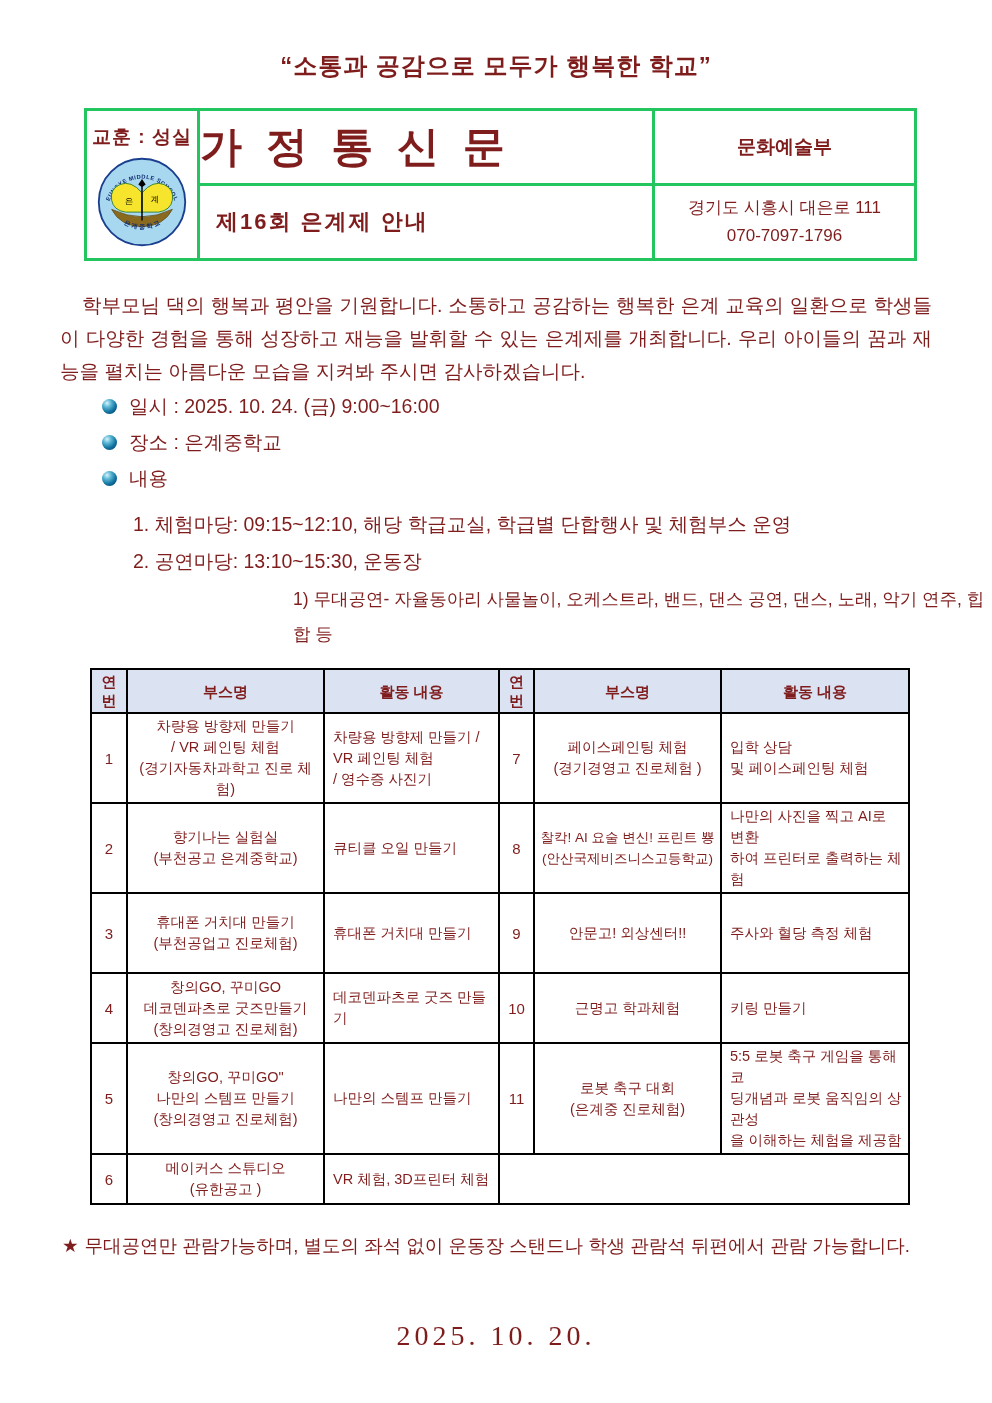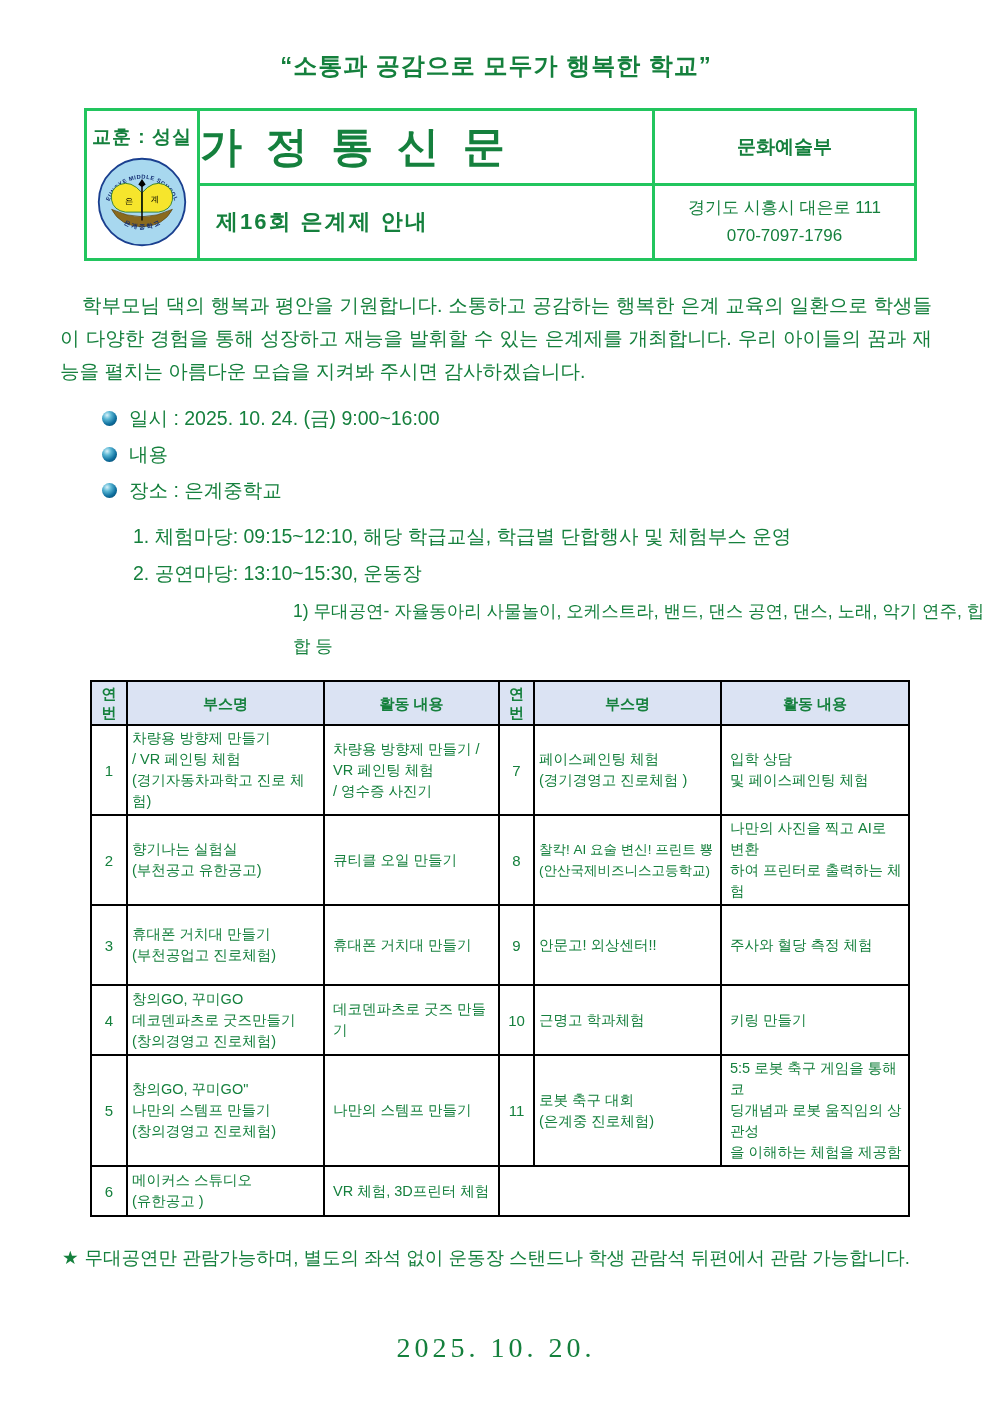--- a/index.html
+++ b/index.html
@@ -1,53 +1,53 @@
 <!DOCTYPE html>
 <html><head>
 <meta charset="utf-8">
 <style>
   html,body{margin:0;padding:0;background:#888;}
   .page{
     width:992px;height:1403px;background:#ffffff;position:relative;
     margin:0 auto;font-family:"Liberation Sans","DejaVu Sans",sans-serif;
-    color:#15803d;overflow:hidden;
+    color:#7f1d1d;overflow:hidden;
   }
   
   .slogan{padding-top:50px;text-align:center;font-size:24px;font-weight:bold;letter-spacing:1px;}
   
   .hdr-table{margin:26px 0 0 84px;border-collapse:collapse;table-layout:fixed;width:821px;}
   .hdr-table td{border:2px solid #22c55e;padding:0;vertical-align:middle;}
   .hdr-table .outer{border-width:3px;}
   .hdr-left{width:110px;text-align:center;}
   .hdr-mid{width:452px;text-align:left;}
   .hdr-right{width:259px;text-align:center;}
   .motto{font-weight:bold;font-size:19px;margin-top:10px;letter-spacing:1px;}
   .logo-wrap{margin:6px auto 8px auto;width:92px;height:92px;}
   .doc-title{font-size:42px;font-weight:900;letter-spacing:6px;padding:8px 0;}
   .doc-sub{font-size:22px;font-weight:bold;letter-spacing:2px;padding:18px 16px;}
   .dept{font-size:19px;font-weight:bold;padding:20px 0;}
   .addr{font-size:17px;line-height:28px;padding:8px 0;}
   
   .intro{margin:28px 60px 0 60px;font-size:19.5px;line-height:33px;text-align:justify;text-indent:22px;}
   
-  .bullets{margin:12px 0 0 102px;}
+  .bullets{margin:0 0 0 102px;}
   .bullet-item{display:flex;align-items:center;height:36px;font-size:19.5px;}
   .orb{width:15px;height:15px;border-radius:50%;margin-right:12px;flex:0 0 auto;
        background:radial-gradient(circle at 34% 28%, #d9f2fa 0%, #59b6d4 28%, #0e6f9e 62%, #073c5c 100%);}
   
   .sched{margin:10px 0 0 133px;}
   .sched-item{font-size:19.5px;line-height:37px;}
   .subs{margin:2px 0 0 160px;}
   .sub-item{font-size:17.5px;line-height:35px;}
   
   .booth{margin:16px 0 0 90px;border-collapse:collapse;table-layout:fixed;width:818px;font-size:14.5px;}
   .booth td,.booth th{border:2px solid #000;padding:2px 4px;vertical-align:middle;white-space:pre-line;line-height:21px;}
   .booth th{background:#dbe3f3;font-weight:bold;font-size:15px;line-height:19px;}
   .booth .no{text-align:center;font-size:15px;}
-  .booth .bn{}
+  .booth .bn{text-align:center;}
   .booth .ac{text-align:left;padding-left:8px;}
   .col-no{width:36px;}.col-bn1{width:197px;}.col-ac1{width:175px;}
   .col-no2{width:35px;}.col-bn2{width:187px;}.col-ac2{width:188px;}
   
   .note{margin:28px 60px 12px 62px;font-size:18.5px;}
   .star{margin-right:6px;}
   
   .date-line{margin-top:62px;text-align:center;font-family:"Liberation Serif","DejaVu Serif",serif;
              font-size:28px;letter-spacing:4px;}
 </style>
@@ -107,25 +107,25 @@
 
   <div class="intro">학부모님 댁의 행복과 평안을 기원합니다. 소통하고 공감하는 행복한 은계 교육의 일환으로 학생들이 다양한 경험을 통해 성장하고 재능을 발휘할 수 있는 은계제를 개최합니다. 우리 아이들의 꿈과 재능을 펼치는 아름다운 모습을 지켜봐 주시면 감사하겠습니다.</div>
 
   <div class="bullets">
     <div class="bullet-item">
       <span class="orb"></span>
       <span>일시 : 2025. 10. 24. (금) 9:00~16:00</span>
     </div>
     <div class="bullet-item">
       <span class="orb"></span>
-      <span>내용</span>
+      <span>장소 : 은계중학교</span>
     </div>
     <div class="bullet-item">
       <span class="orb"></span>
-      <span>장소 : 은계중학교</span>
+      <span>내용</span>
     </div>
   </div>
 
   <div class="sched">
     <div class="sched-item">
       <span>1.</span>
       <span>체험마당: 09:15~12:10, 해당 학급교실, 학급별 단합행사 및 체험부스 운영</span>
     </div>
     <div class="sched-item">
       <span>2.</span>
@@ -169,21 +169,21 @@
 / 영수증 사진기</td>
       <td class="no">7</td>
       <td class="bn">페이스페인팅 체험
 (경기경영고 진로체험 )</td>
       <td class="ac">입학 상담
 및 페이스페인팅 체험</td>
     </tr>
     <tr style="height:72px;">
       <td class="no">2</td>
       <td class="bn">향기나는 실험실
-(부천공고 유한공고)</td>
+(부천공고 은계중학교)</td>
       <td class="ac">큐티클 오일 만들기</td>
       <td class="no">8</td>
       <td class="bn" style="font-size:13.5px;border-radius:25px;">찰칵! AI 요술 변신! 프린트 뿅
 (안산국제비즈니스고등학교)</td>
       <td class="ac">나만의 사진을 찍고 AI로 변환
 하여 프린터로 출력하는 체험</td>
     </tr>
     <tr style="height:80px;">
       <td class="no">3</td>
       <td class="bn">휴대폰 거치대 만들기

